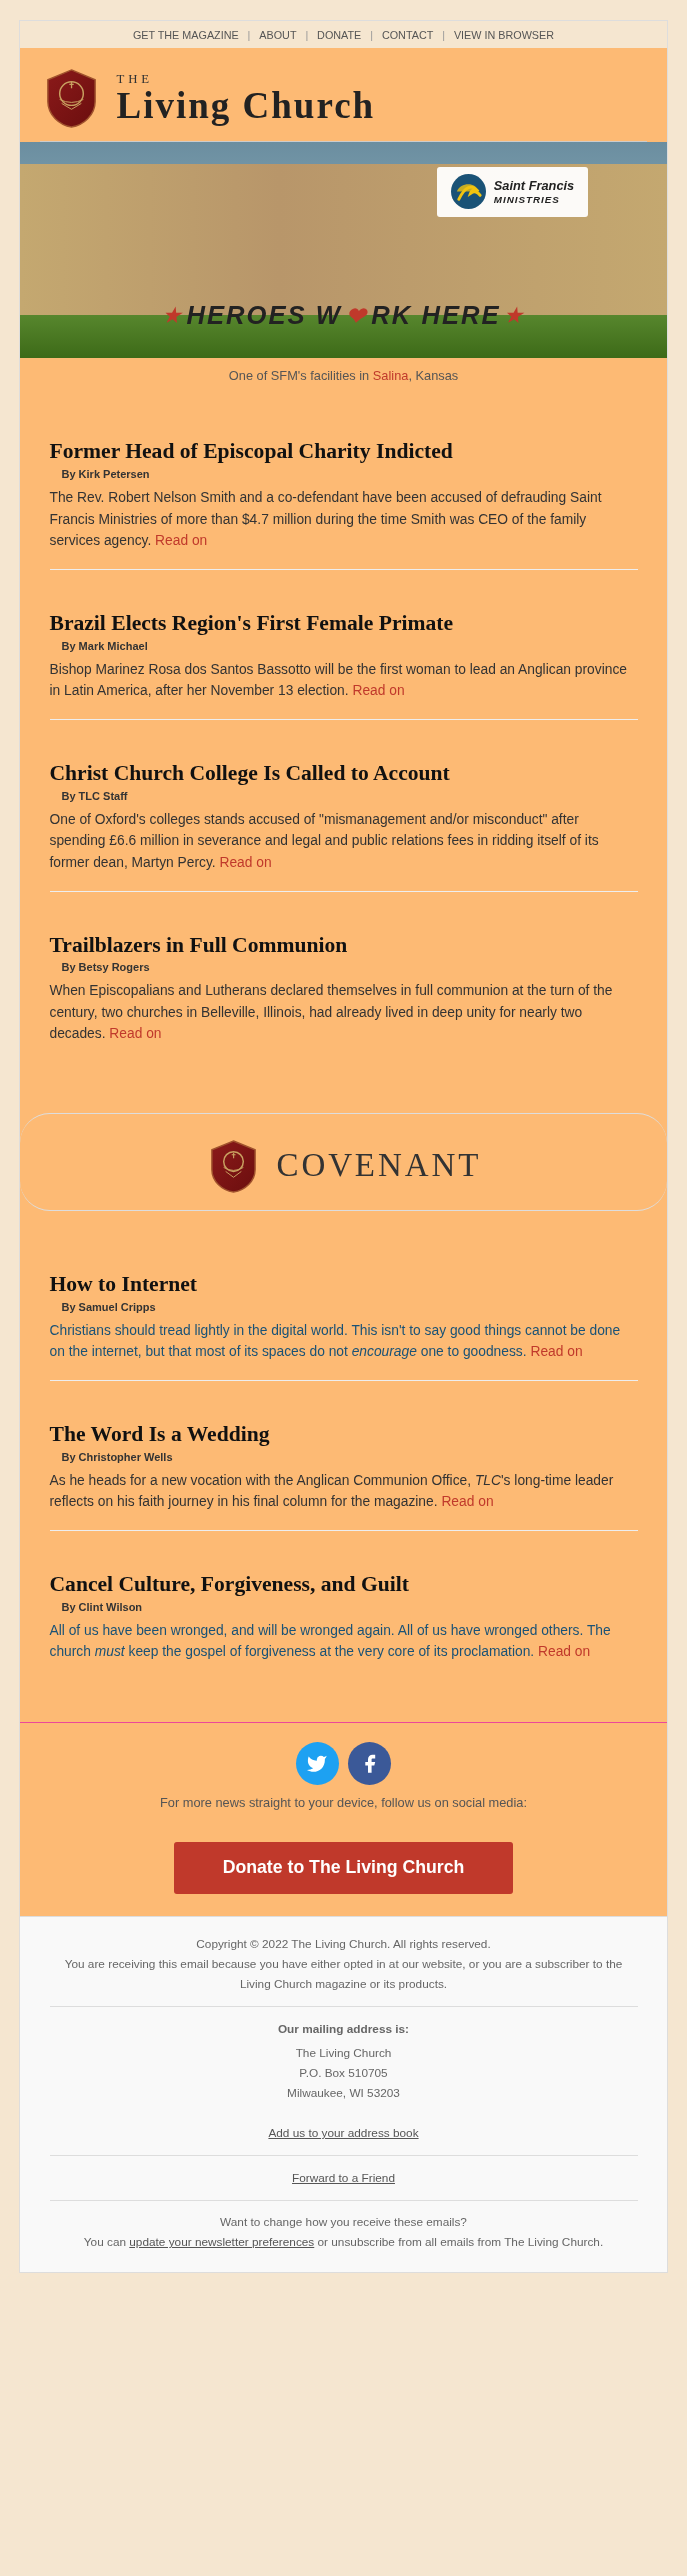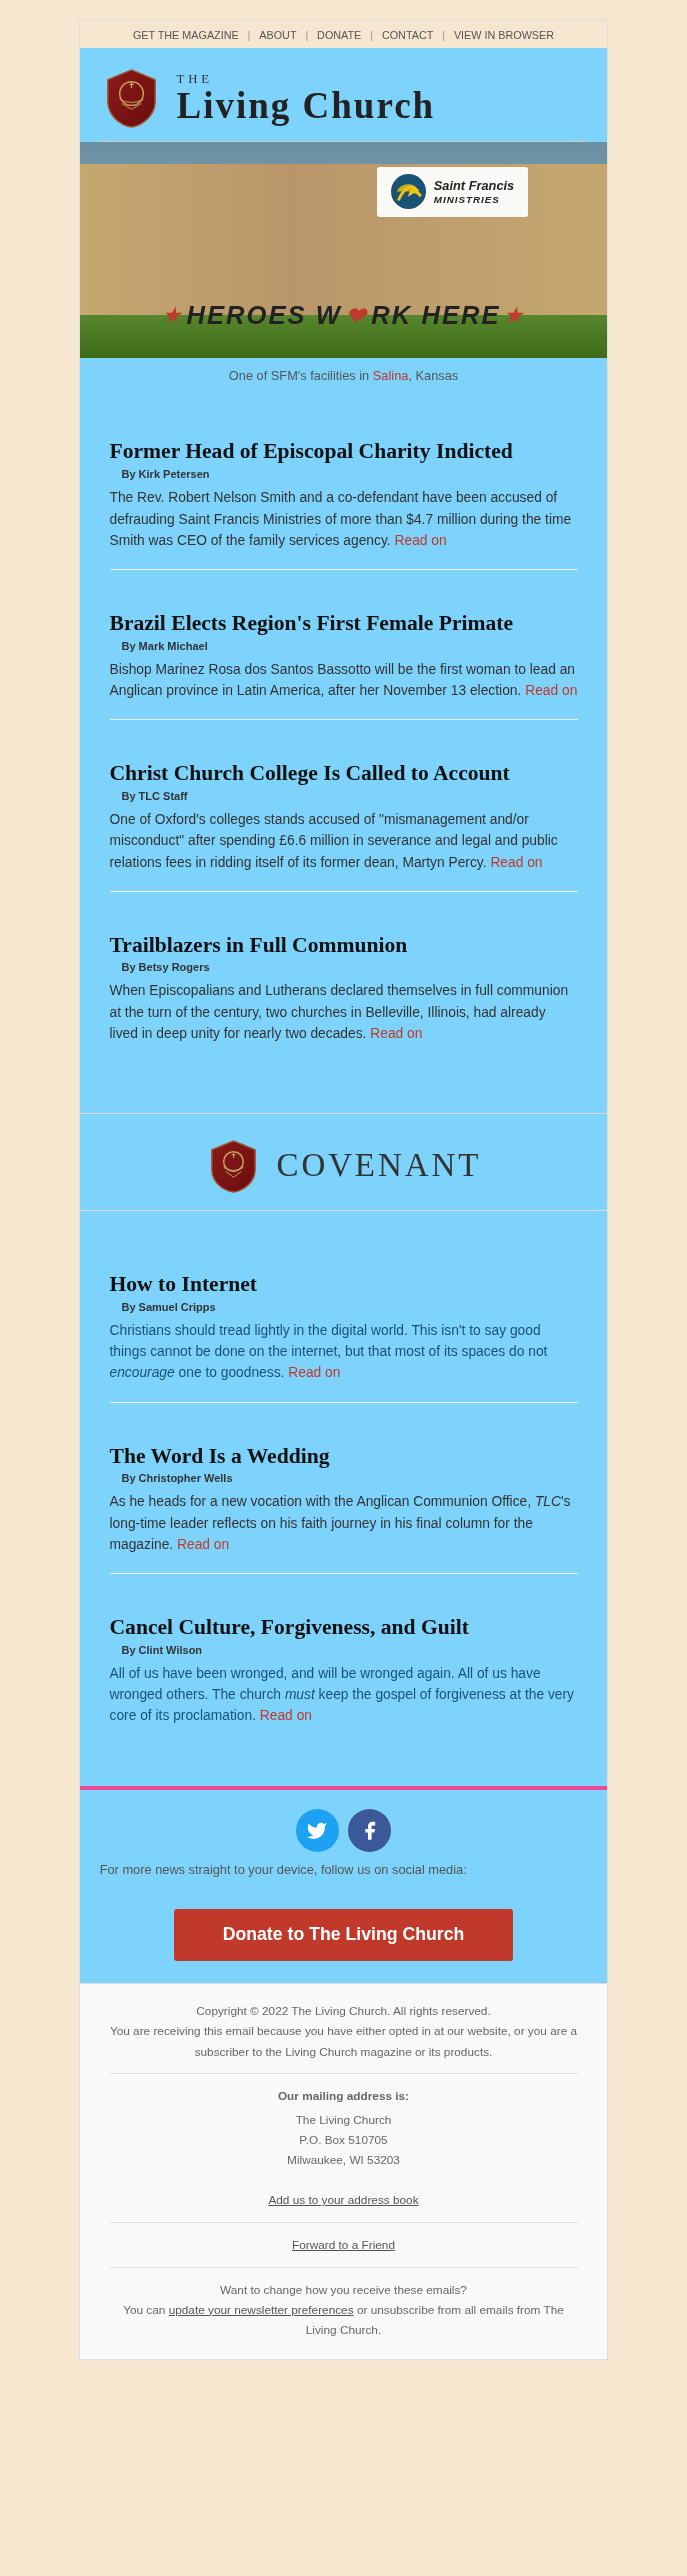--- a/index.html
+++ b/index.html
@@ -5,22 +5,22 @@
     * { box-sizing: border-box; margin: 0; padding: 0; }
     body {
       background-color: #f5e6d0;
       font-family: Georgia, 'Times New Roman', serif;
       color: #222;
       display: flex;
       justify-content: center;
       padding: 19.7px 0;
     }
     .email-container {
-      width: 529px;
-      background: #7dd3fc;
+      width: 649px;
+      background: #fdba74;
       border: 1px solid #ddd;
     }
     .top-nav {
       background: #f5e6d0;
       text-align: center;
       padding: 7.9px 9.8px;
       font-size: 10.8px;
       font-family: Arial, sans-serif;
     }
     .top-nav a {
@@ -176,36 +176,37 @@
     }
     .covenant-section {
       padding: 23.6px 19.7px 17.7px;
       border-top: 1px solid #ddd;
       border-bottom: 1px solid #ddd;
       margin: 9.8px 0;
       display: flex;
       align-items: center;
       justify-content: center;
       gap: 15.7px;
+      border-radius: 30px;
     }
     .covenant-shield {
       width: 55px;
       height: 55px;
     }
     .covenant-title {
       font-family: 'Palatino Linotype', Palatino, serif;
       font-size: 33px;
       font-weight: normal;
       color: #333;
       letter-spacing: 2.9px;
     }
     .social-section {
-      text-align: left;
+      text-align: center;
       padding: 19.7px 19.7px 13.8px;
-      border-top: 4px solid #ec4899;
+      border-top: 1px solid #ec4899;
     }
     .social-icons {
       display: flex;
       justify-content: center;
       gap: 9.8px;
       margin-bottom: 9.8px;
     }
     .social-icon {
       width: 43px;
       height: 43px;

